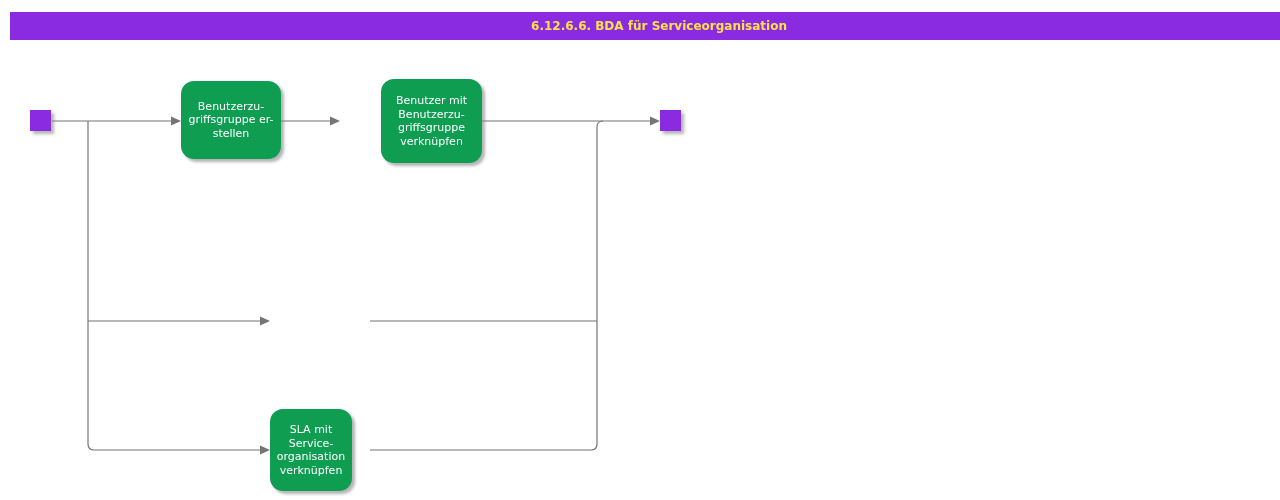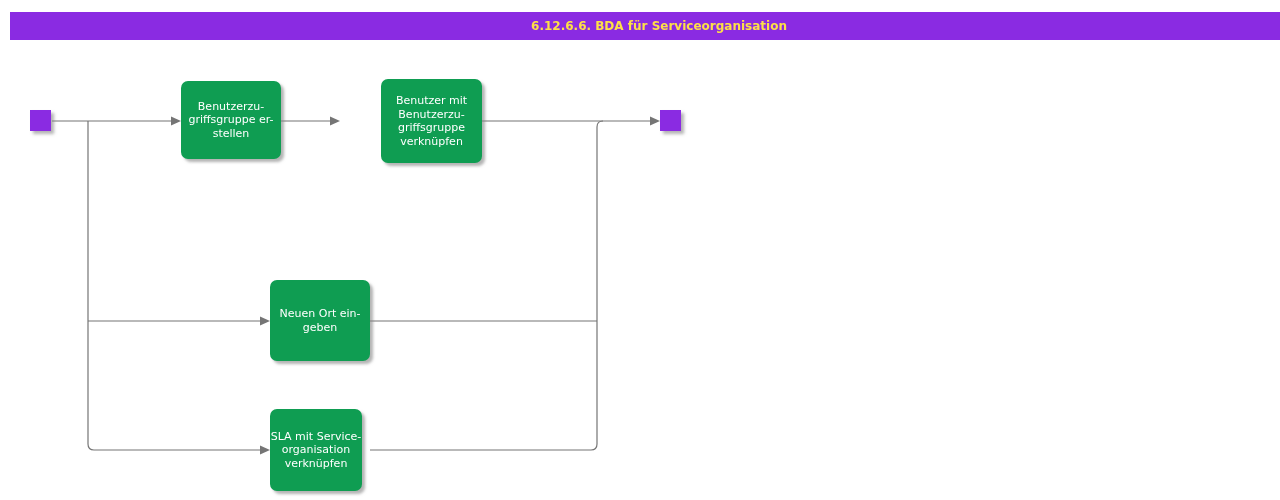--- a/index.html
+++ b/index.html
@@ -23,21 +23,21 @@
   .edges {
     position: absolute; left: 0; top: 0;
     pointer-events: none;
   }
   .edge { fill: none; stroke: var(--line, #757575); stroke-width: 1.2; }
   .arrow { fill: var(--line, #757575); stroke: none; }
   .activity {
     position: absolute;
     background: var(--green, #0F9D52);
     color: #ffffff;
-    border-radius: 7px;
+    border-radius: 13px;
     display: flex; align-items: center; justify-content: center;
     text-align: center;
     font-size: 11px; line-height: 13.5px;
     white-space: pre-line;
     box-shadow: 3px 3px 3px rgba(130,130,130,0.6);
   }
   .terminal {
     position: absolute;
     width: 21px; height: 21px;
     background: var(--purple, #8A2BE2);
@@ -79,22 +79,20 @@
 
   <div class="activity" style="left:181px; top:81px; width:100px; height:78px;">Benutzerzu-
 griffsgruppe er-
 stellen</div>
 
   <div class="activity" style="left:340px; top:79px; width:101px; height:84px;margin-left:41px;">Benutzer mit
 Benutzerzu-
 griffsgruppe
 verknüpfen</div>
 
-  <div class="activity" style="left:270px; top:280px; width:100px; height:81px;">Neuen Ort ein-
-geben</div>
 
-  <div class="activity" style="left:270px; top:409px; width:92px; height:82px;">SLA mit Service-
+  <div class="activity" style="left:270px; top:409px; width:82px; height:82px;">SLA mit Service-
 organisation
 verknüpfen</div>
 
   <div class="terminal" style="left:660px; top:110px;"></div>
 
 </div>
 
 </body></html>

